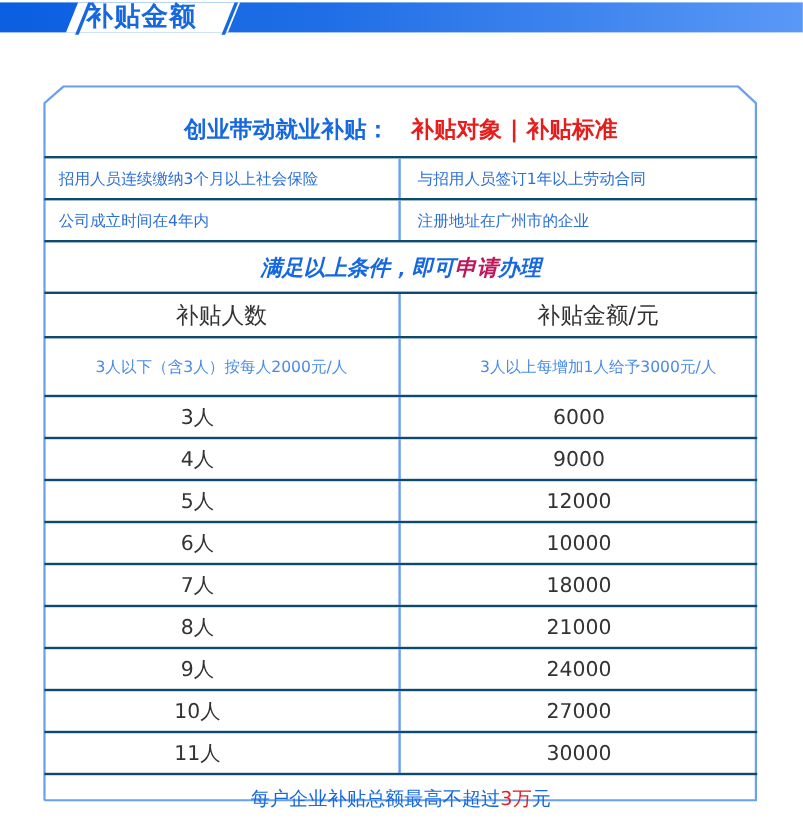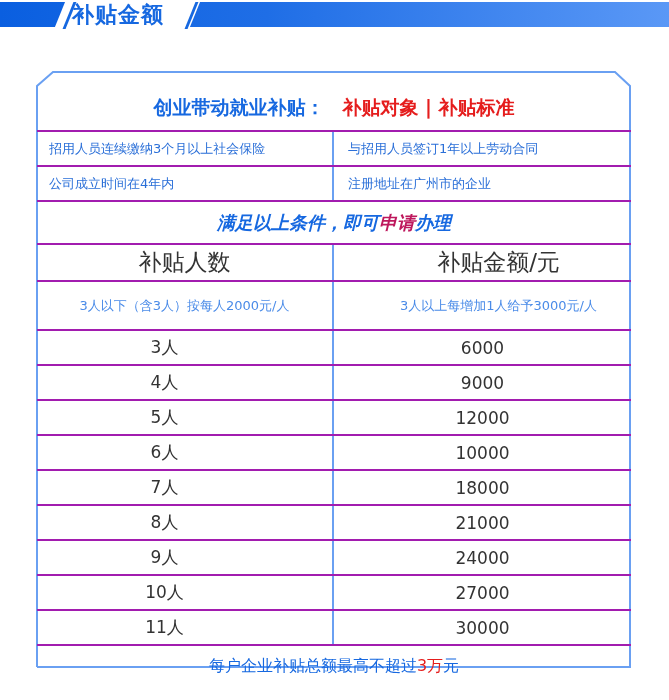--- a/index.html
+++ b/index.html
@@ -10,38 +10,38 @@
   .banner-gap { position:absolute; top:0; left:60px; width:135px; height:25px; background:#fff;
                 transform:skewX(-22deg); }
   .banner-title { position:absolute; left:72px; top:-1px; height:28px; line-height:28px;
                   font-size:22px; font-weight:bold; color:#1668e0; letter-spacing:1px; }
   .banner-slash { position:absolute; top:0; width:3px; height:27px; background:#1668e0; transform:skewX(-22deg); }
 
   .frame { position:absolute; left:36px; top:71px; width:595px; height:597px; }
   .frame svg { position:absolute; left:0; top:0; }
 
   .tbl { position:absolute; left:37px; top:86px; width:594px; }
-  .row { position:relative; display:flex; border-top:2px solid #a21caf; box-sizing:border-box; }
+  .row { position:relative; display:flex; border-top:2px solid #0c4a6e; box-sizing:border-box; }
   .row.first { border-top:none; }
   .cell { box-sizing:border-box; display:flex; align-items:center; }
   .cell.l { width:297px; border-right:2px solid #6aa0f2; }
   .cell.r { width:297px;padding-left:32px; }
   .full { width:594px; justify-content:center; }
 
   .title-row { height:44px; }
   .title-main { font-size:19px; font-weight:bold; color:#1668e0;text-align:right; }
   .title-red { font-size:19px; font-weight:bold; color:#e51d1d; margin-left:18px; }
   .cond-row { height:35px; }
   .cond { font-size:13px; color:#2a6fd8; padding-left:12px; }
   .cond.r { padding-left:14px; }
   .apply-row { height:43px;font-style:italic; }
   .apply { font-size:18px; font-weight:bold; color:#1668e0; }
   .apply .red { color:#be185d; }
   .head-row { height:37px; }
-  .head { font-size:23px; color:#333; justify-content:center; }
+  .head { font-size:19px; color:#333; justify-content:center; }
   .desc-row { height:49px; }
   .desc { font-size:13px; color:#4a8be8; justify-content:center; }
   .data-row { height:35px; }
   .d { font-size:17px; color:#333; justify-content:center; }
   .d.l { padding-right:40px; }
   .d.r { padding-left:0; }
   .foot-row { height:42px; }
   .foot { font-size:16px; color:#1668e0; }
   .foot .red { color:#e51d1d; }
 </style>

